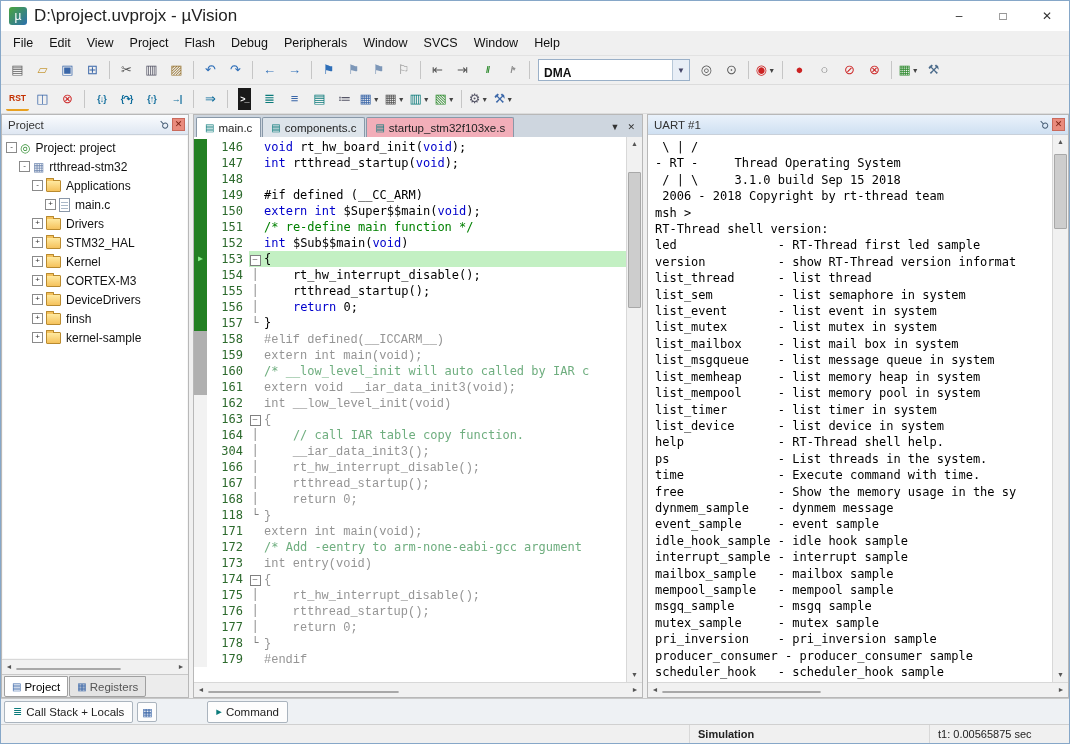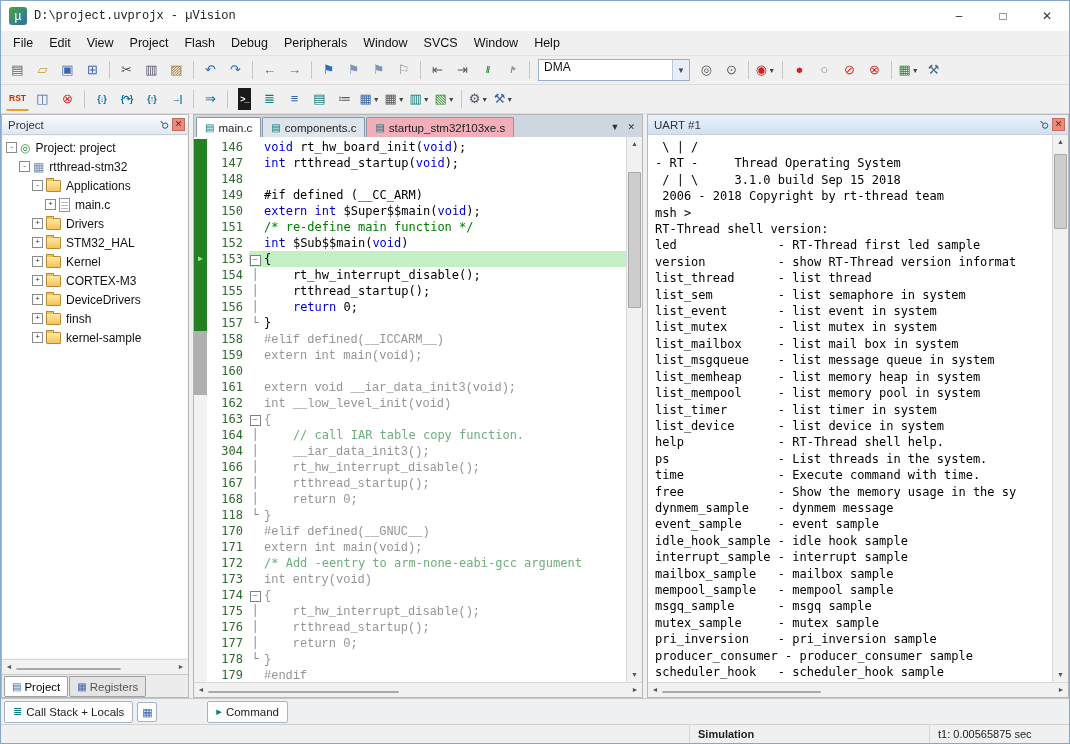--- a/index.html
+++ b/index.html
@@ -3,40 +3,40 @@
 <meta charset="utf-8">
 <style>
   html,body{margin:0;padding:0;background:#c8c8c8;}
   .app{width:1070px;height:744px;box-sizing:border-box;border:1px solid #86a7c8;background:#f0f0f0;
        display:flex;flex-direction:column;font-family:"Liberation Sans",sans-serif;overflow:hidden;}
 
   
   .titlebar{height:30px;background:#fff;display:flex;align-items:center;padding-left:8px;flex:none;}
   .appicon{width:18px;height:18px;background:linear-gradient(135deg,#4aa53c,#2c6fae);color:#fff;
            font-size:12px;text-align:center;line-height:18px;border-radius:3px;margin-right:7px;flex:none;}
-  .title{font-size:12px;color:#222;font-family:Liberation Mono, monospace;}
+  .title{font-size:17px;color:#222;}
   .winbtns{margin-left:auto;display:flex;height:30px;}
   .wbtn{width:44px;text-align:center;line-height:30px;font-size:12px;color:#333;}
 
   
   .menubar{height:24px;background:#f0f0f0;display:flex;align-items:center;padding-left:4px;flex:none;
            border-bottom:1px solid #e2e2e2;}
   .mitem{padding:0 8px;font-size:12.5px;color:#111;}
 
   
   .toolbar{height:28px;display:flex;align-items:center;padding:0 4px;background:#f0f0f0;
            border-bottom:1px solid #dcdcdc;flex:none;}
   .tbtn{min-width:23px;height:22px;display:inline-flex;align-items:center;justify-content:center;
         border-radius:2px;margin:0 1px;}
   .tbg{font-size:13px;line-height:20px;}
   .tbg.small{font-size:9px;letter-spacing:-1px;font-weight:bold;}
   .tbdd{font-size:7px;color:#444;margin-left:1px;}
   .tbsep{width:1px;height:18px;background:#c6c6c6;margin:0 4px;flex:none;}
   .tbcombo{width:150px;height:20px;background:#fff;border:1px solid #9ab0c8;display:inline-flex;
-           align-items:flex-start;margin:0 4px;font-size:12px;}
+           align-items:flex-end;margin:0 4px;font-size:12px;font-weight:bold;}
   .tbcombo-val{flex:1;padding-left:5px;color:#111;}
   .tbcombo-dd{width:16px;height:100%;background:#e8eef6;border-left:1px solid #b8c8d8;font-size:8px;
               display:flex;align-items:center;justify-content:center;color:#446;}
   .rst{font-size:8.5px;font-weight:bold;color:#c33000;border-bottom:2px solid #e8a020;}
 
   
   .main{flex:1;display:flex;min-height:0;}
   .vsplit{width:4px;background:#f0f0f0;flex:none;}
   .left{width:186px;display:flex;flex-direction:column;background:#f7f7f7;border:1px solid #b8b8b8;flex:none;}
   .center{flex:1;display:flex;flex-direction:column;min-width:0;background:#fff;border:1px solid #b8b8b8;}
@@ -524,20 +524,21 @@
             <div class="crow">
               <span class="exec exec-gray"></span>
               <span class="lnum">159</span>
               <span class="fold"></span>
               <span class="ctext"><span class="seg-g">extern int main(void);</span></span>
             </div>
             <div class="crow">
               <span class="exec exec-gray"></span>
               <span class="lnum">160</span>
               <span class="fold"></span>
+              <span class="ctext"><span class="seg-gc">/* __low_level_init will auto called by IAR c</span></span>
             </div>
             <div class="crow">
               <span class="exec exec-gray"></span>
               <span class="lnum">161</span>
               <span class="fold"></span>
               <span class="ctext"><span class="seg-g">extern void __iar_data_init3(void);</span></span>
             </div>
             <div class="crow">
               <span class="exec"></span>
               <span class="lnum">162</span>
@@ -578,26 +579,20 @@
               <span class="exec"></span>
               <span class="lnum">168</span>
               <span class="fold">│</span>
               <span class="ctext"><span class="seg-g">    return 0;</span></span>
             </div>
             <div class="crow">
               <span class="exec"></span>
               <span class="lnum">118</span>
               <span class="fold">└</span>
               <span class="ctext"><span class="seg-g">}</span></span>
-            </div>
-            <div class="crow">
-              <span class="exec"></span>
-              <span class="lnum">170</span>
-              <span class="fold"></span>
-              <span class="ctext"><span class="seg-g">#elif defined(__GNUC__)</span></span>
             </div>
             <div class="crow">
               <span class="exec"></span>
               <span class="lnum">171</span>
               <span class="fold"></span>
               <span class="ctext"><span class="seg-g">extern int main(void);</span></span>
             </div>
             <div class="crow">
               <span class="exec"></span>
               <span class="lnum">172</span>

